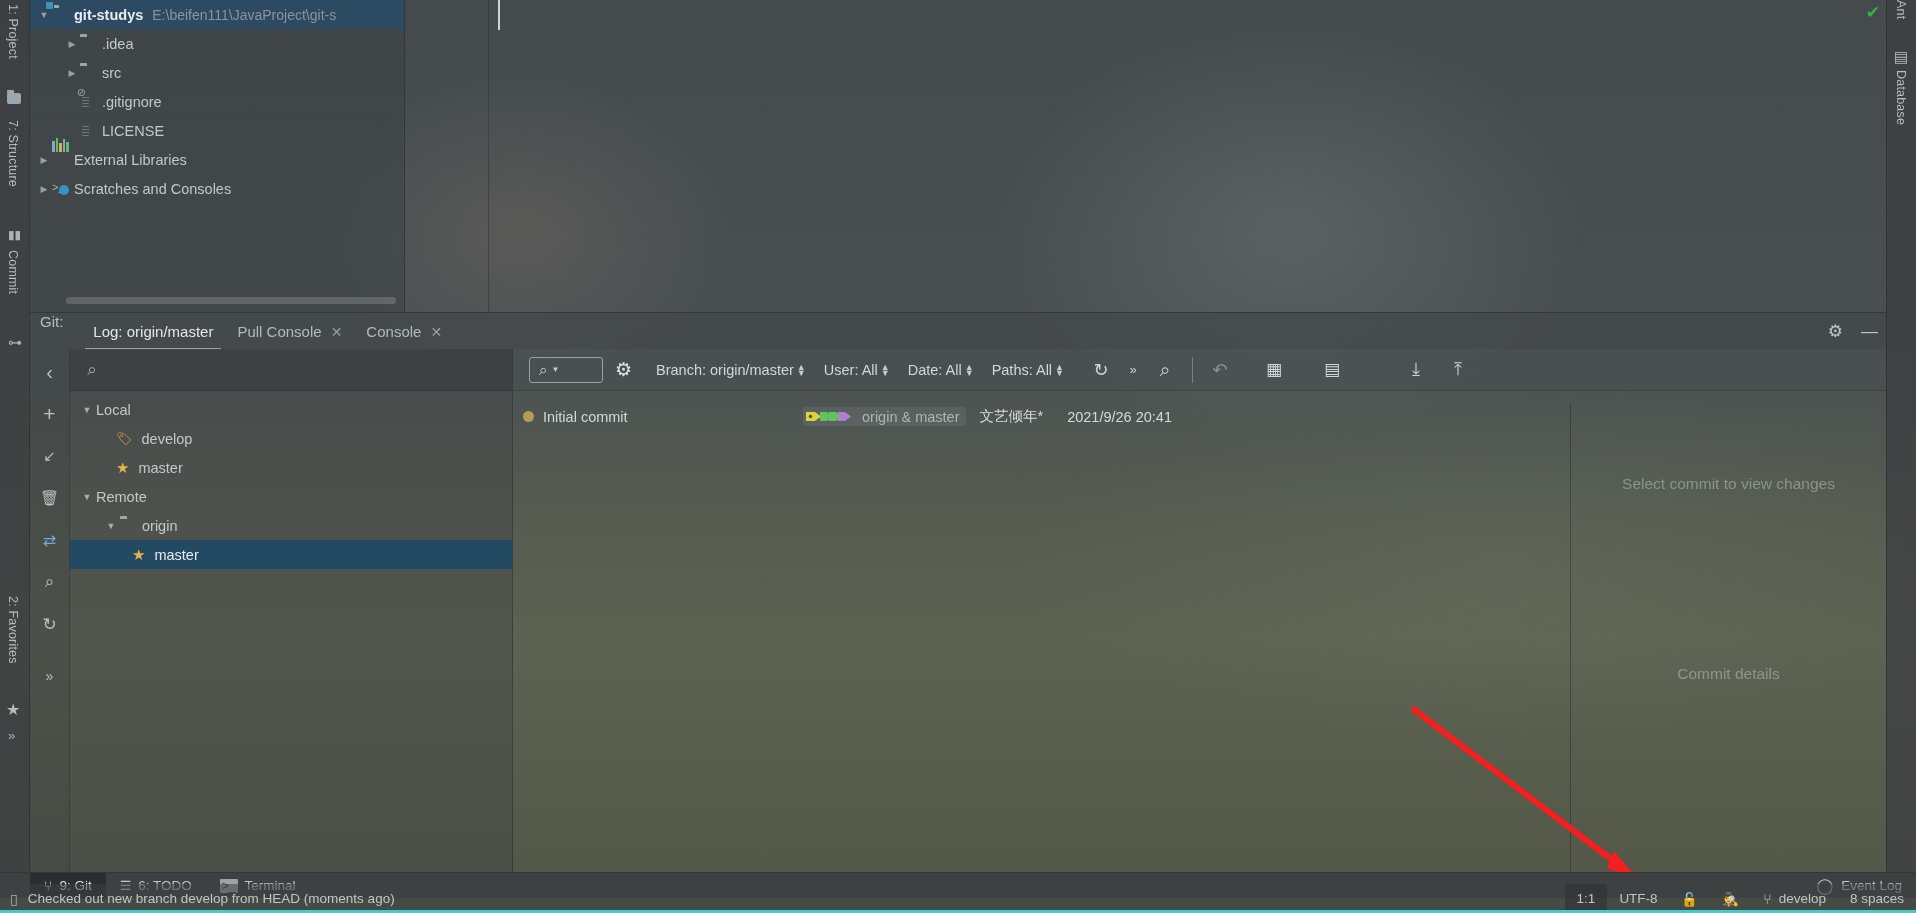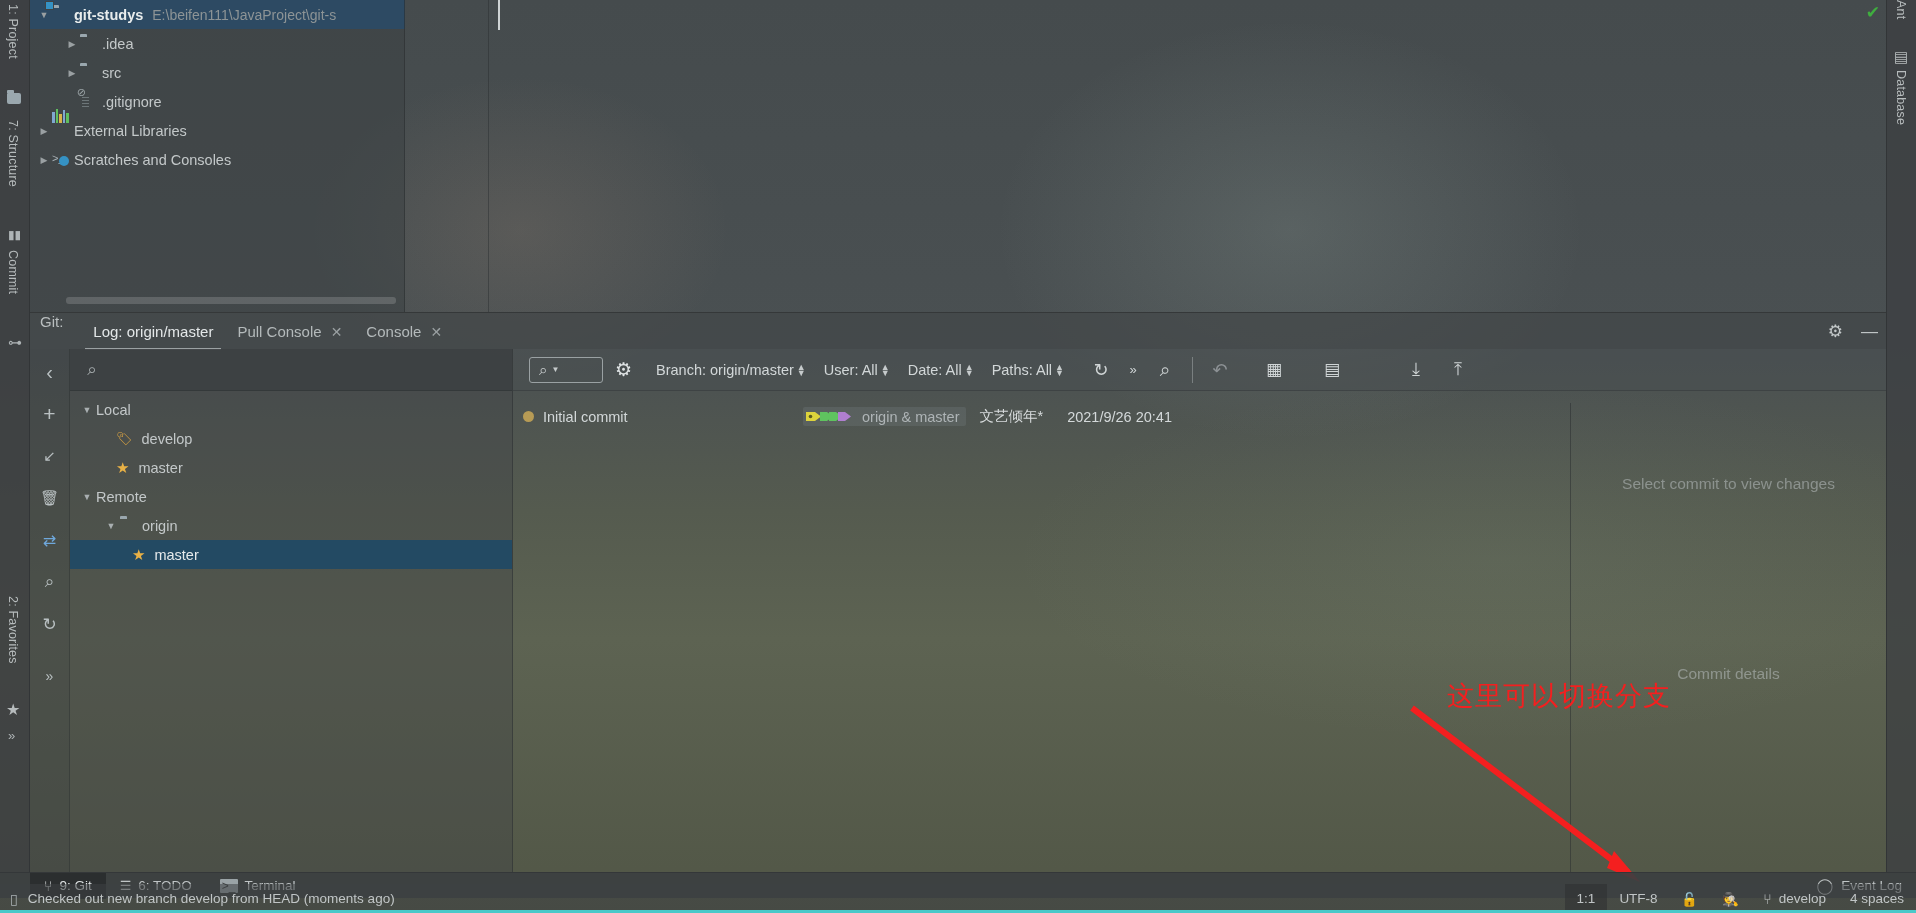--- a/index.html
+++ b/index.html
@@ -280,20 +280,25 @@
       <span class="ico"><span class="folder"></span></span>
       <span class="nm">src</span>
     </div>
 
     <div class="tree-row" style="padding-left:34px;">
       <span class="arrow blank">▶</span>
       <span class="ico"><span class="fileico ignore"></span></span>
       <span class="nm">.gitignore</span>
     </div>
 
+    <div class="tree-row" style="padding-left:34px;">
+      <span class="arrow blank">▶</span>
+      <span class="ico"><span class="fileico"></span></span>
+      <span class="nm">LICENSE</span>
+    </div>
 
     <div class="tree-row" style="padding-left:6px;">
       <span class="arrow">▶</span>
       <span class="ico">
         <span class="libico">
           <i style="left:0;height:11px;background:#7fa8d0;"></i>
           <i style="left:3.5px;height:14px;background:#5fbf5f;"></i>
           <i style="left:7px;height:9px;background:#d9b44a;"></i>
           <i style="left:10.5px;height:13px;background:#7fa8d0;"></i>
           <i style="left:14px;height:10px;background:#5fbf5f;"></i>
@@ -468,21 +473,20 @@
 
           <div class="details-pane">
             <div class="ph-center" style="top:72px;">Select commit to view changes</div>
             <div class="ph-center" style="top:262px;">Commit details</div>
           </div>
         </div>
       </div>
     </div>
   </div>
 
-  <div class="anno-text">这里可以切换分支</div>
   <svg class="anno-arrow" width="300" height="200">
     <line x1="12" y1="8" x2="228" y2="172" stroke="#f41f1f" stroke-width="6"></line>
     <polygon points="240,182 207,168 214,151" fill="#f41f1f"></polygon>
   </svg>
 
   <div class="bottombar">
     <div style="width:30px;"></div>
     <div class="bb-item active">
       <span style="font-size:14px;">⑂</span>
       <span>9: Git</span>
@@ -515,19 +519,19 @@
       <span class="st-cell">
         <span>UTF-8</span>
       </span>
       <span class="st-cell">🔓</span>
       <span class="st-cell">🕵</span>
       <span class="st-cell">
         <span style="font-size:14px;">⑂</span>
         <span>develop</span>
       </span>
       <span class="st-cell">
-        <span>4 spaces</span>
+        <span>8 spaces</span>
       </span>
     </div>
     <div class="greenbar"></div>
   </div>
 
 </div>
 
 </body></html>

